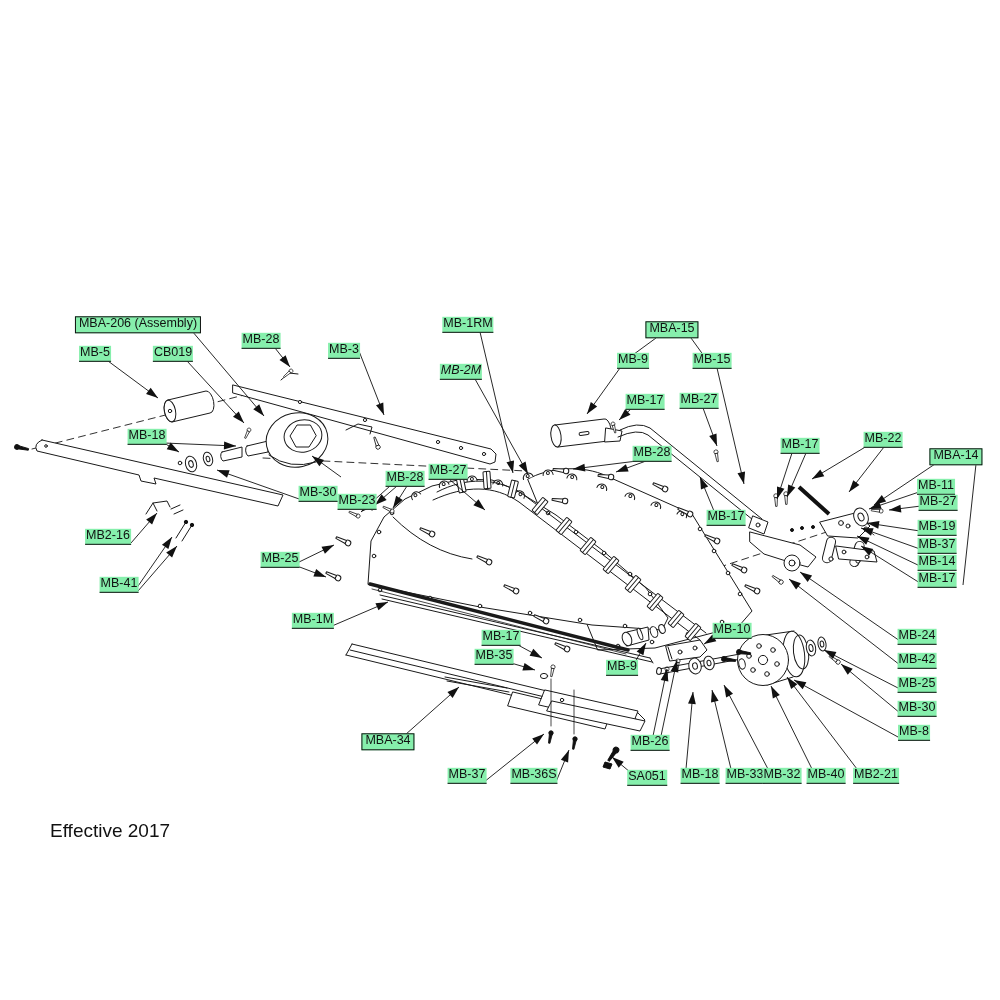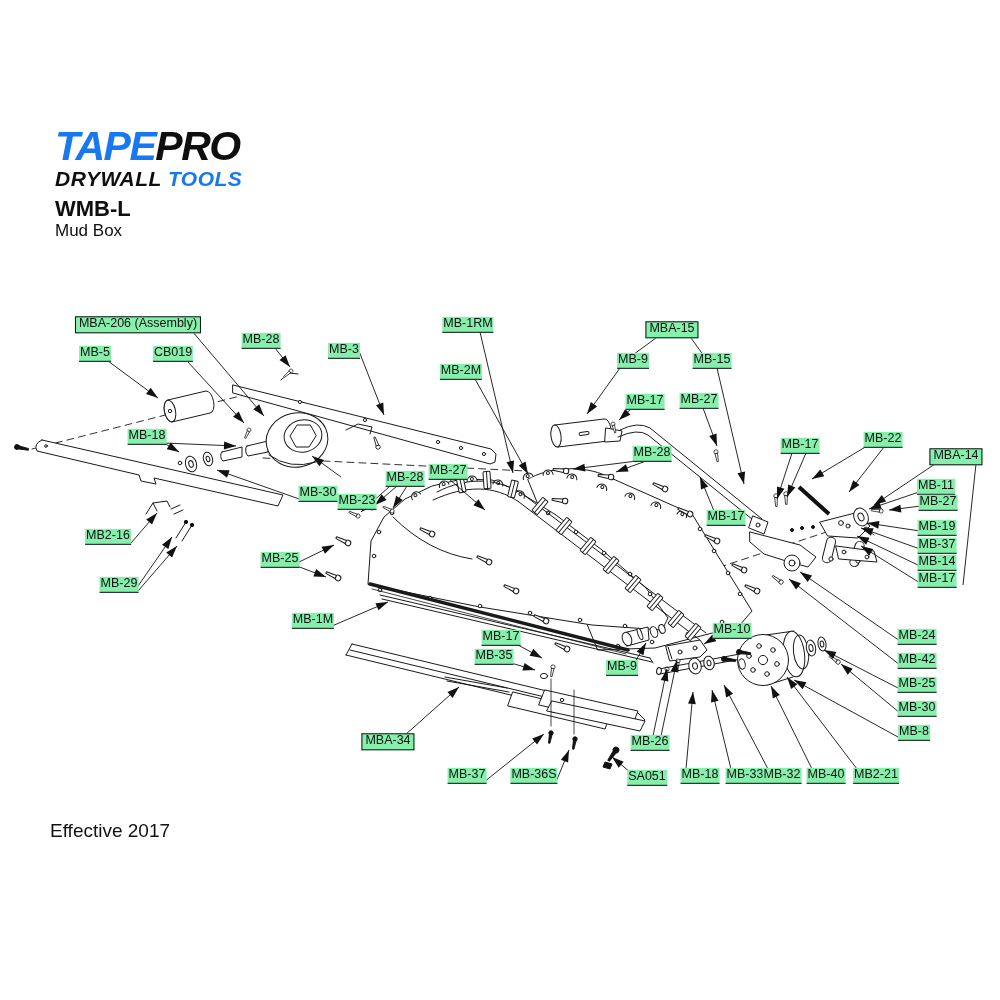--- a/index.html
+++ b/index.html
@@ -414,42 +414,42 @@
   <div id="labels">
       <div class="lbl boxed" style="left: 138px; top: 325px;">MBA-206 (Assembly)</div>
       <div class="lbl" style="left: 261px; top: 341px;">MB-28</div>
       <div class="lbl" style="left: 344px; top: 339px; margin-top: 12px;">MB-3</div>
       <div class="lbl" style="left: 468px; top: 325px;">MB-1RM</div>
       <div class="lbl boxed" style="left: 672px; top: 330px;">MBA-15</div>
       <div class="lbl" style="left: 95px; top: 354px;">MB-5</div>
       <div class="lbl" style="left: 173px; top: 354px;">CB019</div>
       <div class="lbl" style="left: 633px; top: 361px;">MB-9</div>
       <div class="lbl" style="left: 712px; top: 361px;">MB-15</div>
-      <div class="lbl" style="left: 461px; top: 372px;">MB-2M</div>
+      <div class="lbl" style="left: 461px; top: 372px; font-style: italic;">MB-2M</div>
       <div class="lbl" style="left: 645px; top: 402px;">MB-17</div>
       <div class="lbl" style="left: 699px; top: 401px;">MB-27</div>
       <div class="lbl" style="left: 147px; top: 437px;">MB-18</div>
       <div class="lbl" style="left: 800px; top: 446px;">MB-17</div>
       <div class="lbl" style="left: 883px; top: 440px;">MB-22</div>
       <div class="lbl boxed" style="left: 956px; top: 457px;">MBA-14</div>
       <div class="lbl" style="left: 652px; top: 454px;">MB-28</div>
       <div class="lbl" style="left: 357px; top: 471px; margin-top: 31px;">MB-23</div>
       <div class="lbl" style="left: 448px; top: 472px;">MB-27</div>
       <div class="lbl" style="left: 405px; top: 479px;">MB-28</div>
       <div class="lbl" style="left: 936px; top: 487px;">MB-11</div>
       <div class="lbl" style="left: 318px; top: 494px;">MB-30</div>
       <div class="lbl" style="left: 938px; top: 503px;">MB-27</div>
       <div class="lbl" style="left: 726px; top: 518px;">MB-17</div>
       <div class="lbl" style="left: 937px; top: 528px;">MB-19</div>
       <div class="lbl" style="left: 108px; top: 537px;">MB2-16</div>
       <div class="lbl" style="left: 937px; top: 546px;">MB-37</div>
       <div class="lbl" style="left: 280px; top: 560px;">MB-25</div>
       <div class="lbl" style="left: 937px; top: 563px;">MB-14</div>
       <div class="lbl" style="left: 937px; top: 580px;">MB-17</div>
-      <div class="lbl" style="left: 119px; top: 585px;">MB-29</div>
+      <div class="lbl" style="left: 119px; top: 585px;">MB-41</div>
       <div class="lbl" style="left: 313px; top: 621px;">MB-1M</div>
       <div class="lbl" style="left: 917px; top: 637px;">MB-24</div>
       <div class="lbl" style="left: 732px; top: 631px;">MB-10</div>
       <div class="lbl" style="left: 501px; top: 638px;">MB-17</div>
       <div class="lbl" style="left: 494px; top: 657px;">MB-35</div>
       <div class="lbl" style="left: 917px; top: 661px;">MB-42</div>
       <div class="lbl" style="left: 622px; top: 668px;">MB-9</div>
       <div class="lbl" style="left: 917px; top: 685px;">MB-25</div>
       <div class="lbl" style="left: 917px; top: 709px;">MB-30</div>
       <div class="lbl" style="left: 914px; top: 733px;">MB-8</div>
@@ -458,21 +458,15 @@
       <div class="lbl" style="left: 467px; top: 776px;">MB-37</div>
       <div class="lbl" style="left: 534px; top: 776px;">MB-36S</div>
       <div class="lbl" style="left: 647px; top: 778px;">SA051</div>
       <div class="lbl" style="left: 700px; top: 776px;">MB-18</div>
       <div class="lbl" style="left: 745px; top: 776px;">MB-33</div>
       <div class="lbl" style="left: 782px; top: 776px;">MB-32</div>
       <div class="lbl" style="left: 826px; top: 776px;">MB-40</div>
       <div class="lbl" style="left: 876px; top: 776px;">MB2-21</div>
     </div>
 
-  <div class="header">
-    <div class="logo1"><span class="blue">TAPE</span><span class="dark">PRO</span></div>
-    <div class="logo2"><span class="dark">DRYWALL</span> <span class="blue">TOOLS</span></div>
-    <div class="model">WMB-L</div>
-    <div class="product">Mud Box</div>
-  </div>
 
   <div class="footer">Effective 2017</div>
 </div>
 
 </body></html>

